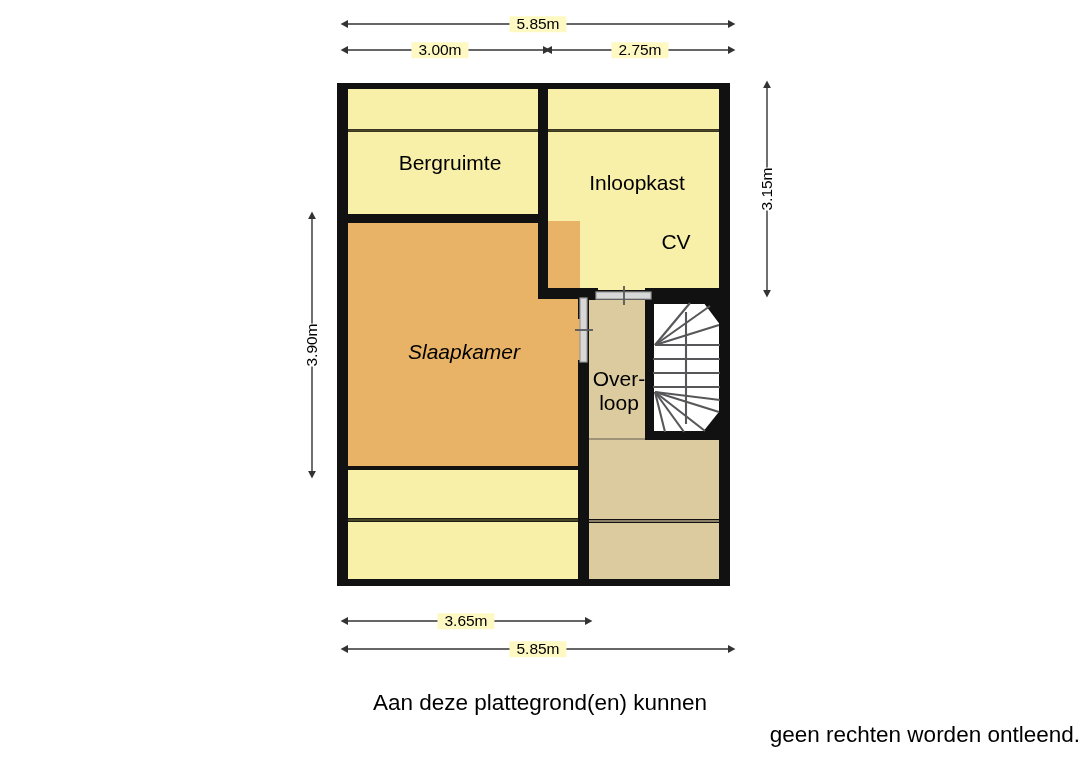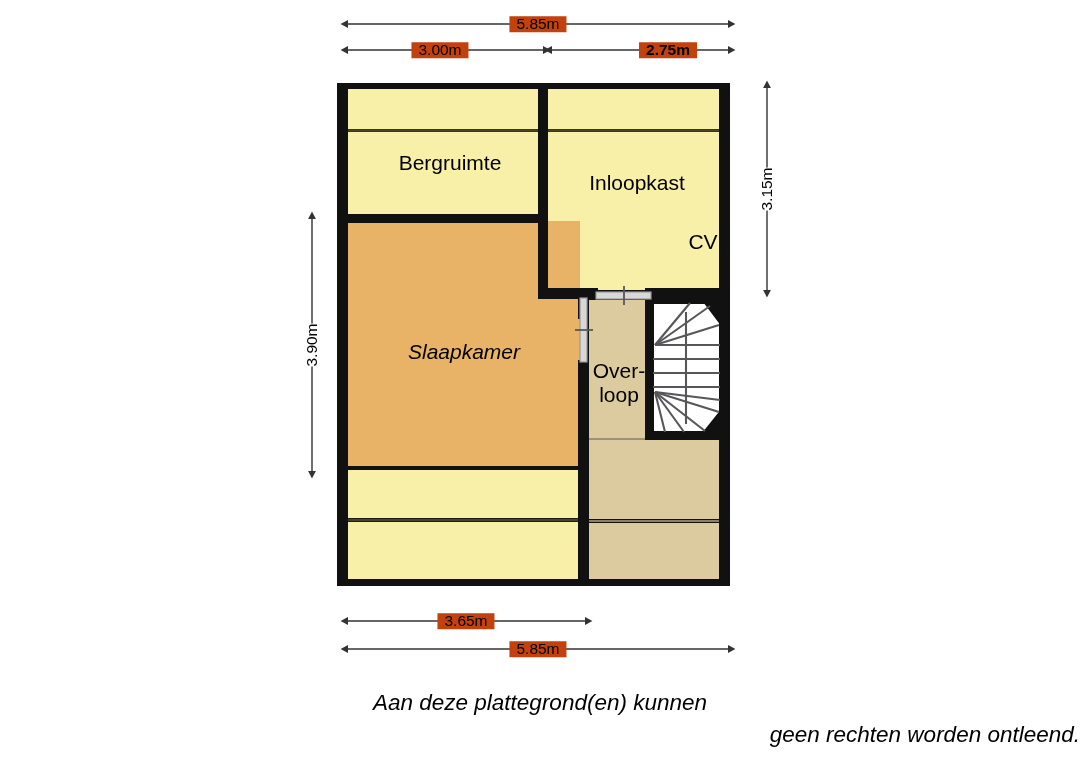--- a/index.html
+++ b/index.html
@@ -19,21 +19,21 @@
 
   #floorplan-root {
     position: absolute;
     left: 0; top: 0;
     width: 1080px;
     height: 763px;
   }
 
   .dim-label-h {
     position: absolute;
-    background: #c2410c;
+    background: #fef9c3;
     padding: 0 7px;
     transform: translate(-50%, -50%);
     font-size: 15.5px;
     line-height: 1;
   }
 
   .dim-label-v {
     position: absolute;
     background: #ffffff;
     padding: 7px 0;
@@ -52,21 +52,20 @@
   }
 
   .disclaimer {
     position: absolute;
     width: 1080px;
     left: 0;
     text-align: center;
     font-size: 22.5px;
     line-height: 1.42;
     color: #000;
-    font-style: italic;
   }
 
   svg { display: block; }
 </style>
 </head>
 <body>
 
 <div id="floorplan-root">
 
   <svg width="1080" height="763" style="position:absolute;left:0;top:0;">
@@ -103,21 +102,21 @@
       <line x1="312" y1="219" x2="312" y2="471" stroke="#333333" stroke-width="1.4" marker-start="url(#arrL)" marker-end="url(#arrR)"></line>
     </g>
 
     <g>
       <line x1="767" y1="88" x2="767" y2="290" stroke="#333333" stroke-width="1.4" marker-start="url(#arrL)" marker-end="url(#arrR)"></line>
     </g>
   </svg>
 
   <div class="dim-label-h" style="left:538px; top:24px;">5.85m</div>
   <div class="dim-label-h" style="left:440px; top:50px;">3.00m</div>
-  <div class="dim-label-h" style="left:668px; top:50px;font-weight:bold;">2.75m</div>
+  <div class="dim-label-h" style="left:640px; top:50px;">2.75m</div>
   <div class="dim-label-h" style="left:466px; top:621px;">3.65m</div>
   <div class="dim-label-h" style="left:538px; top:649px;">5.85m</div>
   <div class="dim-label-v" style="left:312px; top:345px;">3.90m</div>
   <div class="dim-label-v" style="left:767px; top:189px;">3.15m</div>
 
   <svg width="1080" height="763" style="position:absolute;left:0;top:0;">
 
     <rect x="337" y="83" width="393" height="503" fill="#111111"></rect>
 
     <rect x="348" y="89" width="190" height="40" fill="#F8EFA8"></rect>
@@ -193,23 +192,23 @@
       <rect x="596" y="292" width="55" height="7" fill="#d8d8d8" stroke="#9a9a9a" stroke-width="1.2"></rect>
       <line x1="624" y1="286" x2="624" y2="305" stroke="#57575a" stroke-width="1.8"></line>
     </g>
 
   </svg>
 
   <div class="room-label" style="left:450px; top:163px; font-size:21px;">Bergruimte</div>
 
   <div class="room-label" style="left:637px; top:183px; font-size:21px;">Inloopkast</div>
 
-  <div class="room-label" style="left:703px; top:242px; font-size:21px;">CV</div>
+  <div class="room-label" style="left:676px; top:242px; font-size:21px;">CV</div>
 
   <div class="room-label" style="left:464px; top:352px; font-size:21px;font-style:italic;">Slaapkamer</div>
 
-  <div class="room-label" style="left:619px; top:383px; font-size:21px; white-space:pre;">Over-
+  <div class="room-label" style="left:619px; top:391px; font-size:21px; white-space:pre;">Over-
 loop</div>
 
   <div class="disclaimer" style="top:687px;">Aan deze plattegrond(en) kunnen</div>
   <div class="disclaimer" style="top:719px;text-align:right;">geen rechten worden ontleend.</div>
 
 </div>
 
 </body></html>

